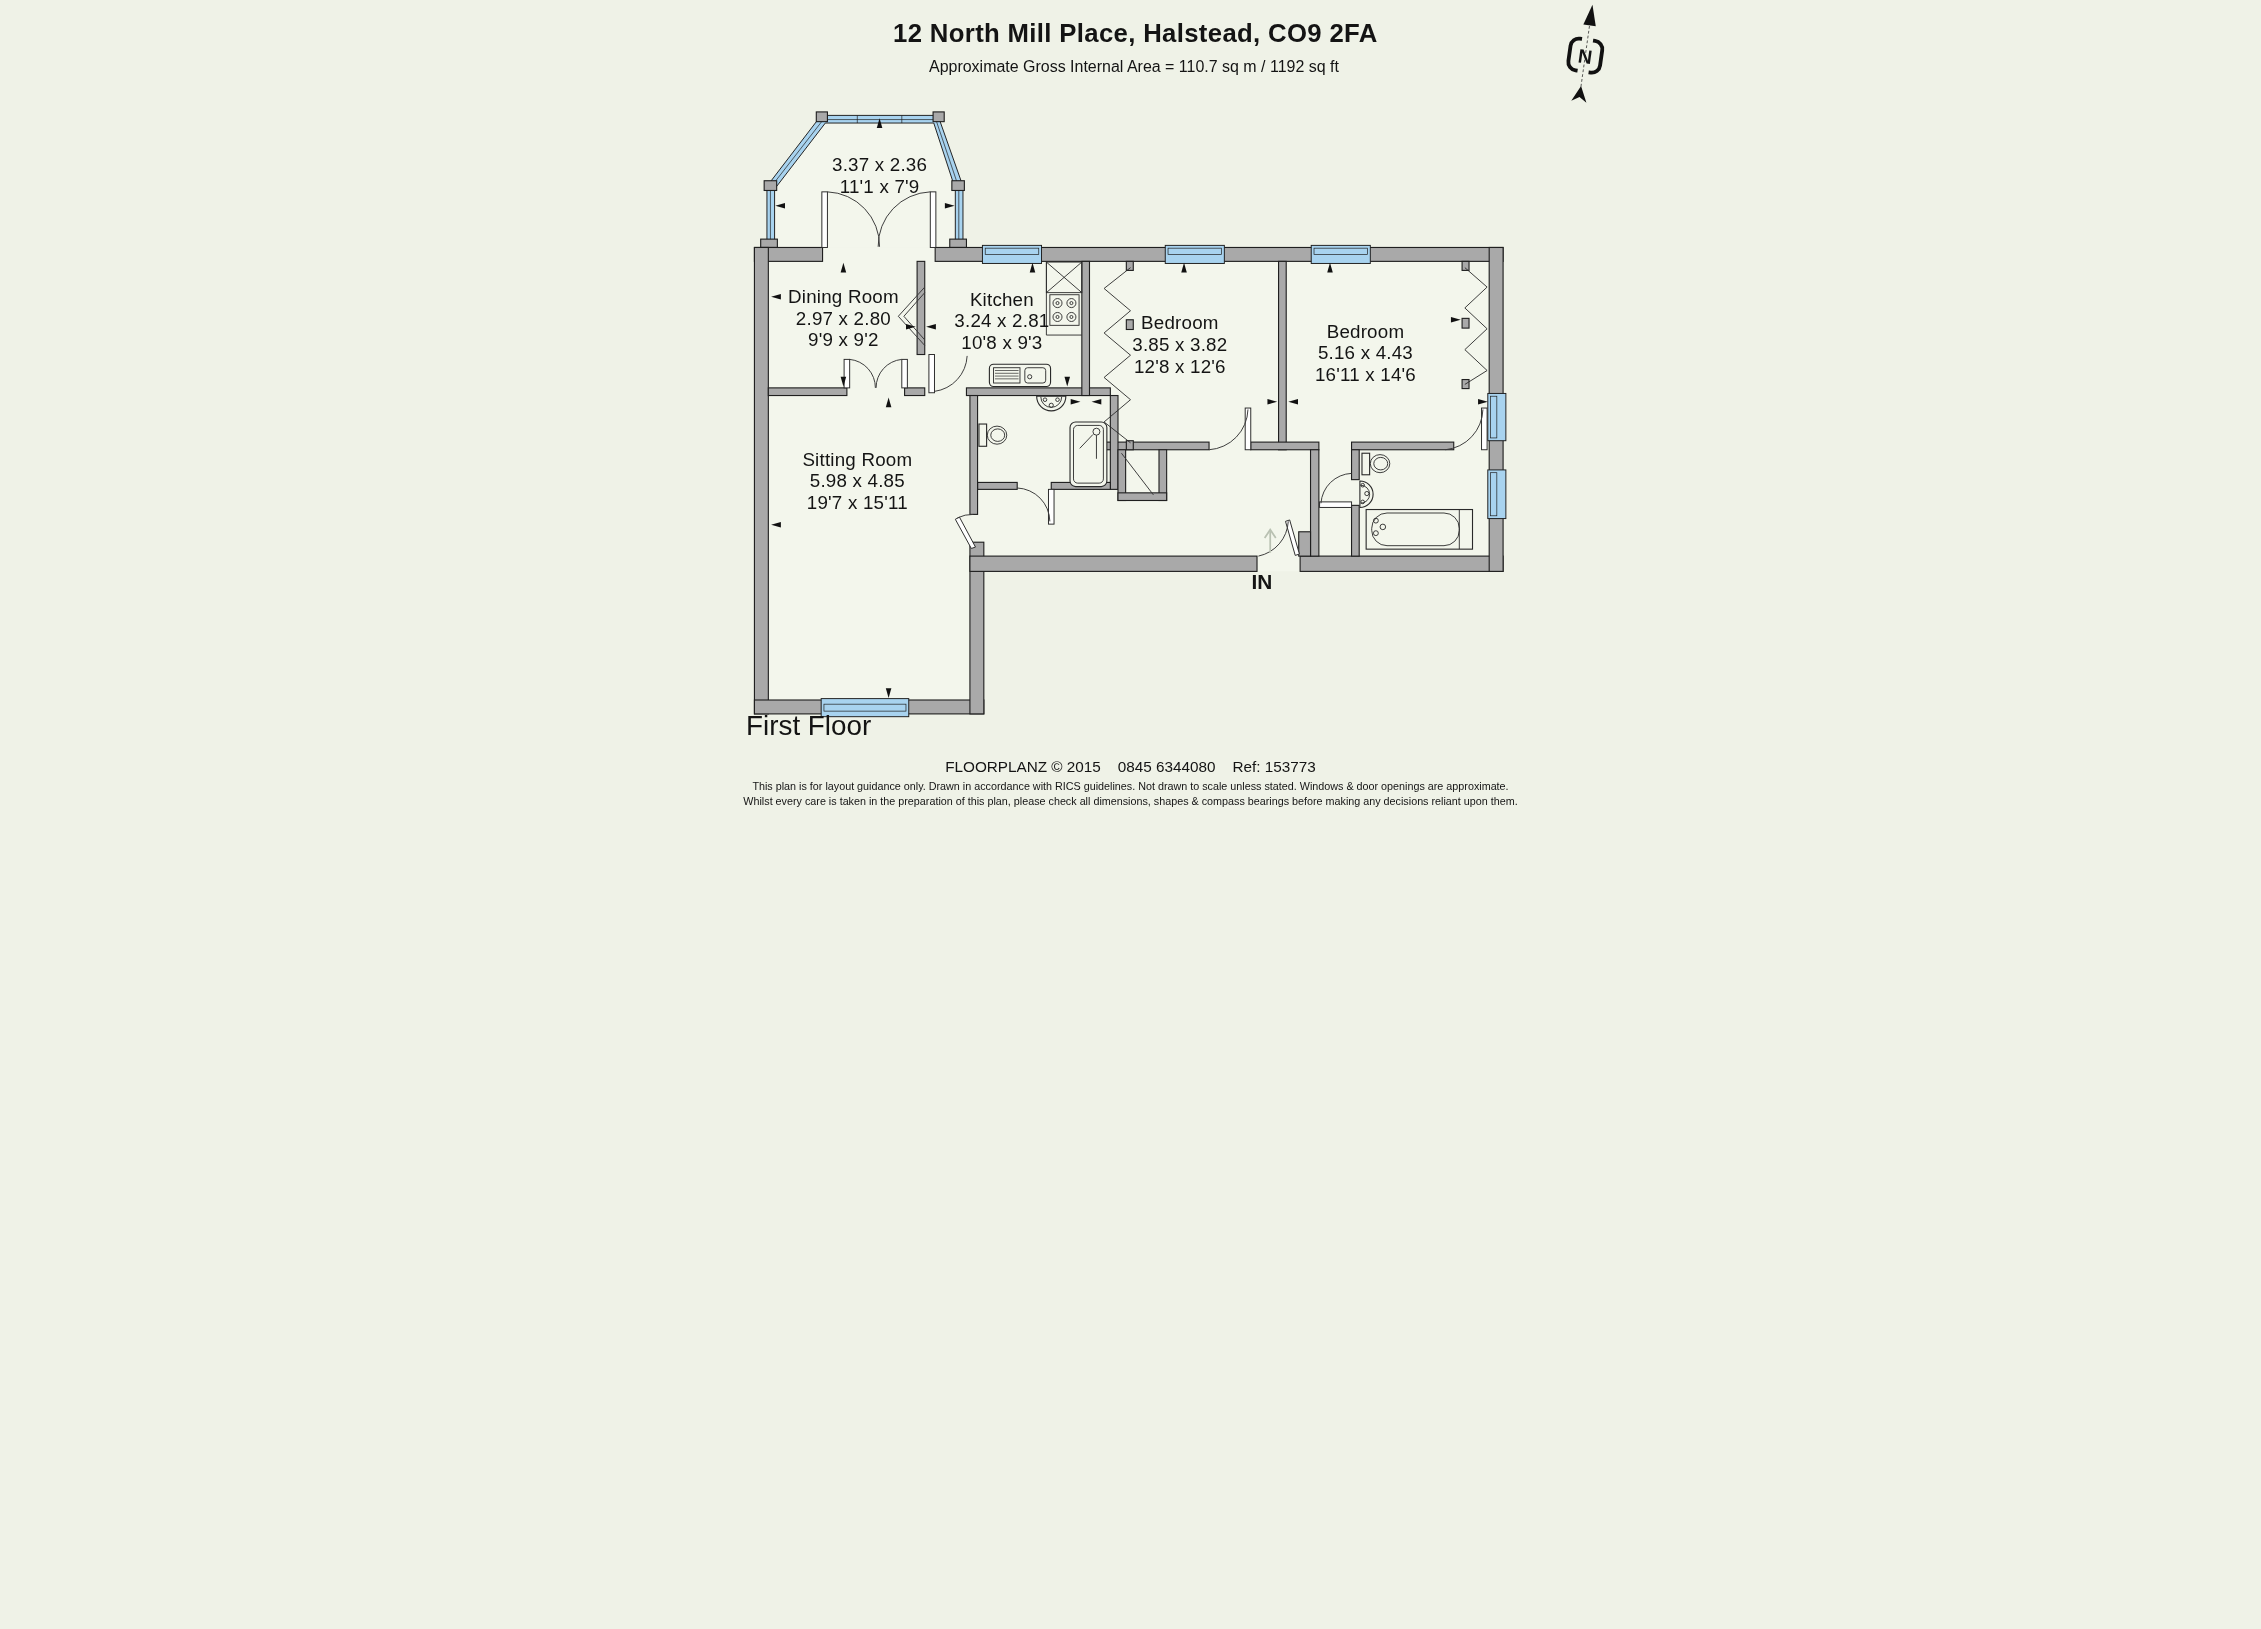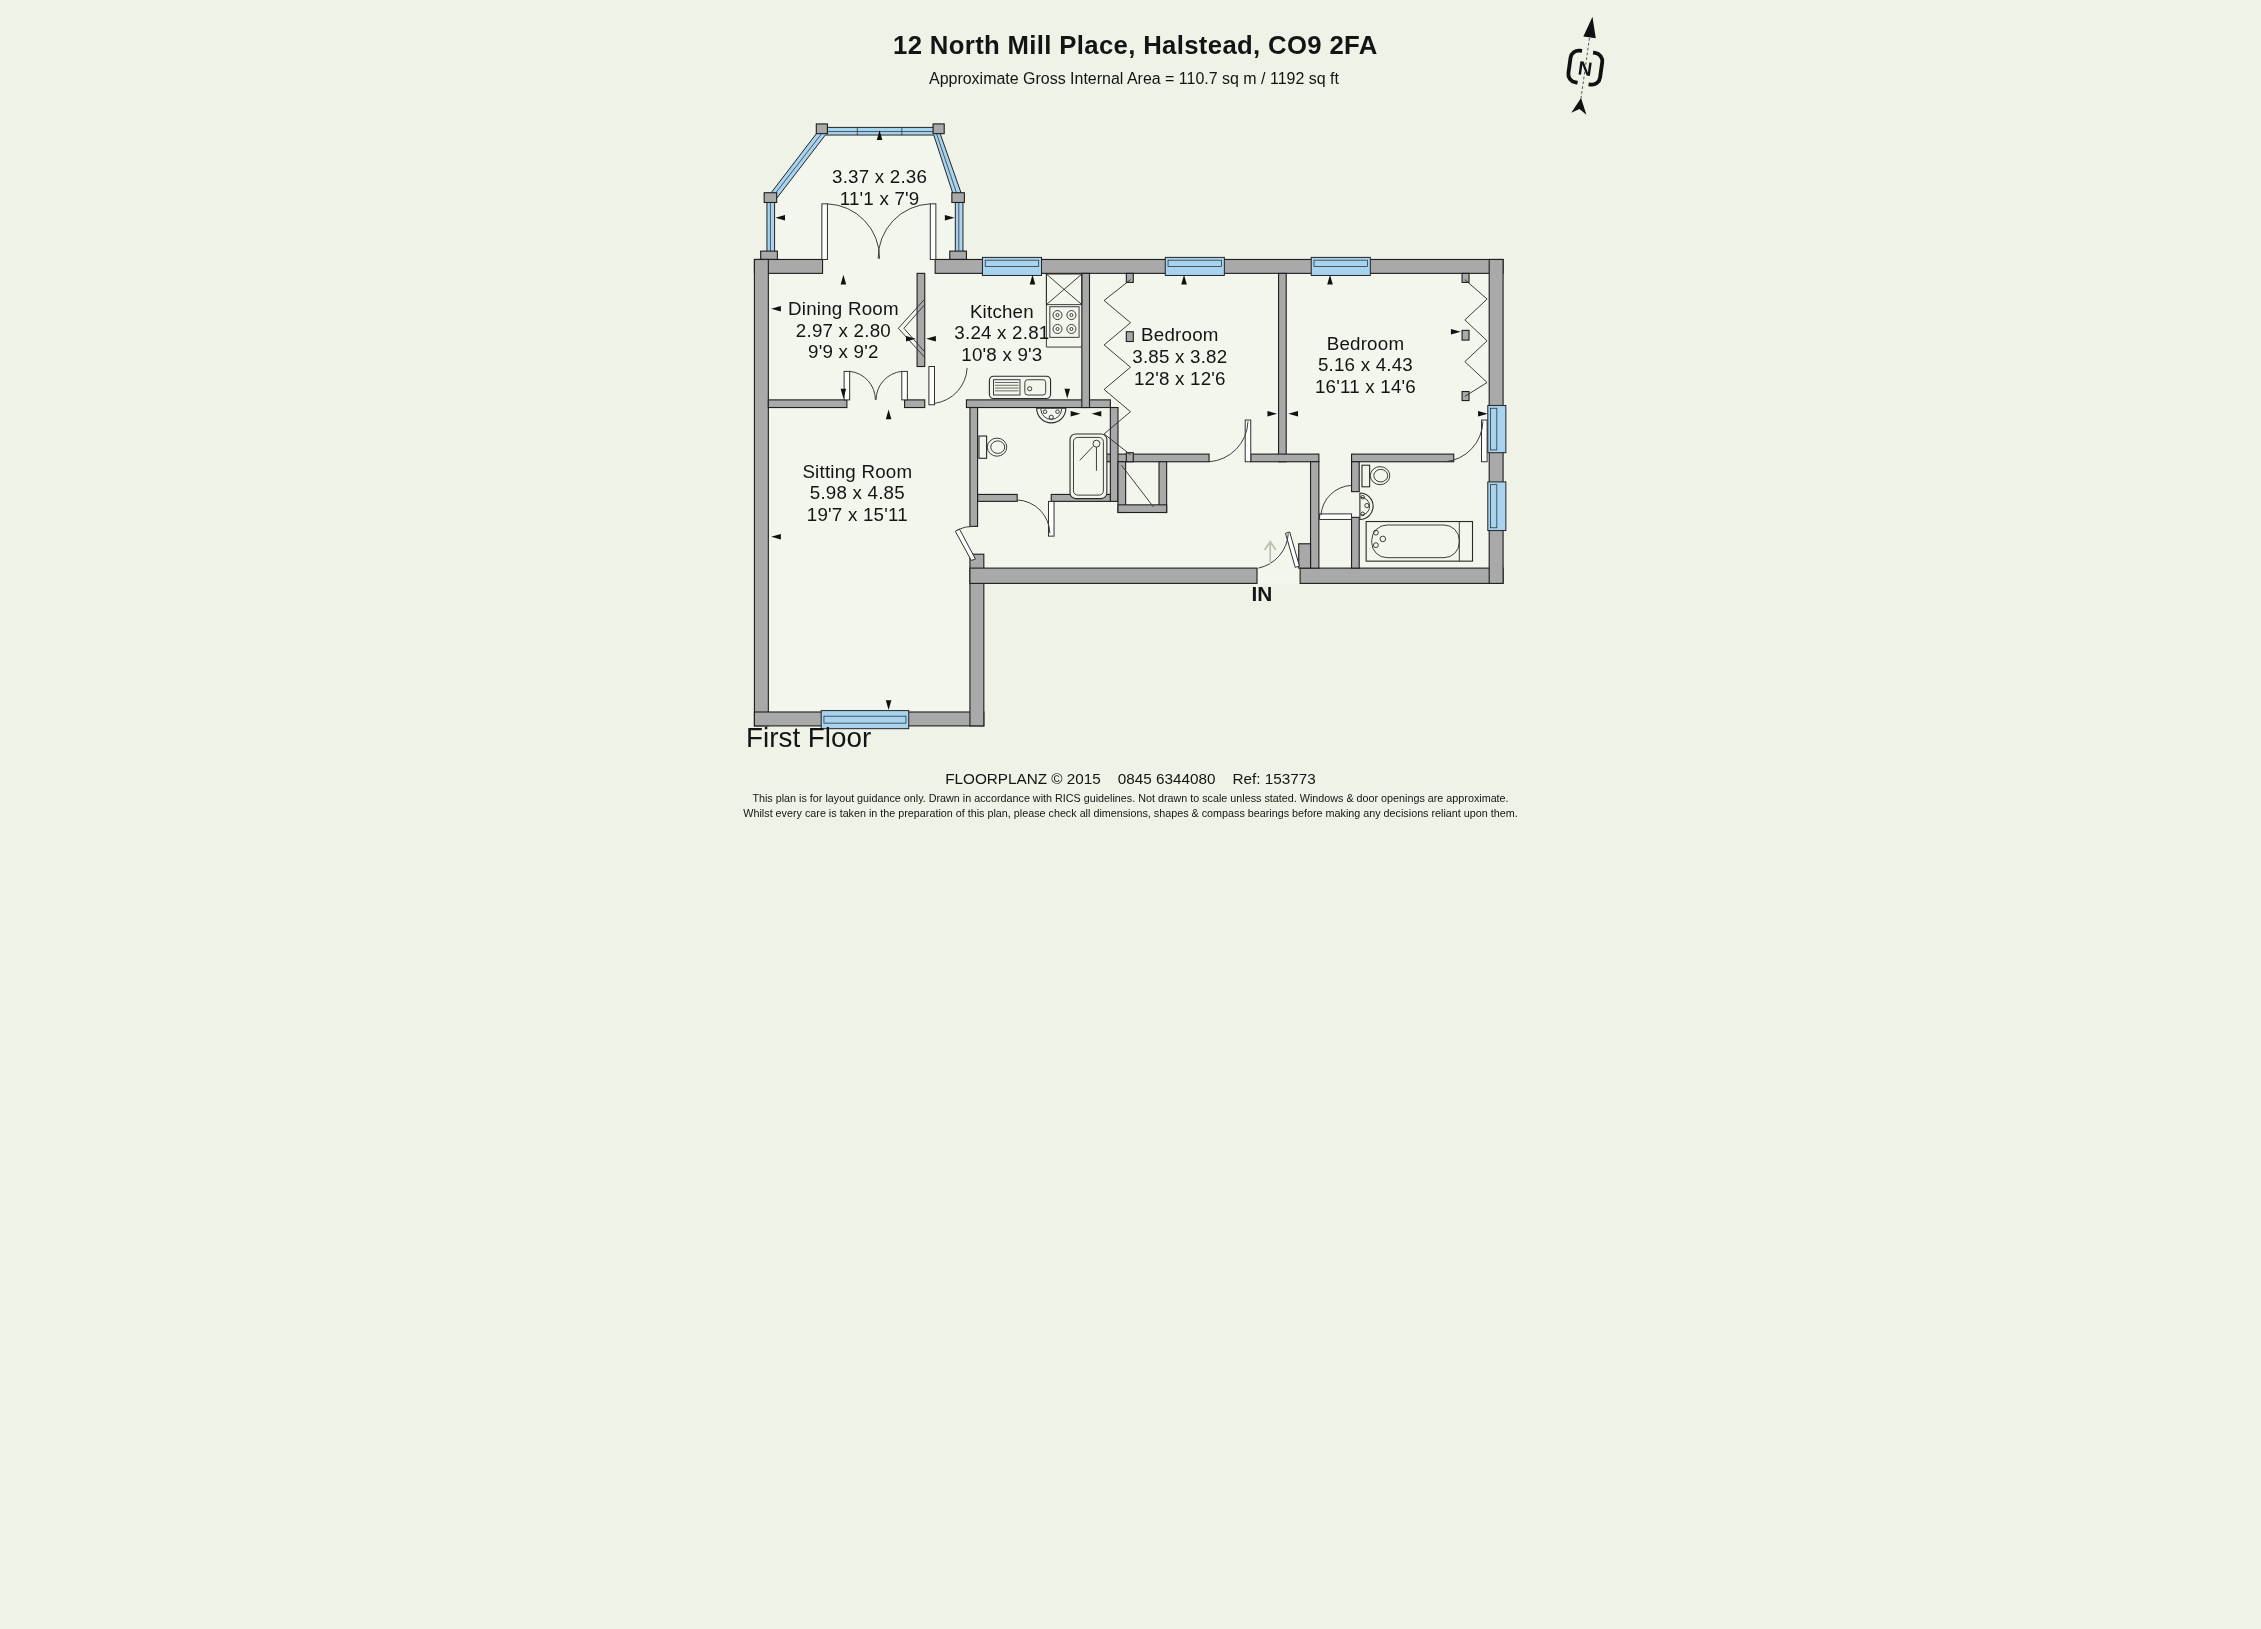--- a/index.html
+++ b/index.html
@@ -1,16 +1,16 @@
 <!DOCTYPE html>
 <html style="font-size:11px"><head>
 <meta charset="utf-8">
 <style>
   html,body{margin:0;padding:0;background:#eff2e7;}
-  .page{position:relative;width:1131px;height:814px;margin:12px auto;background:#eff2e7;
+  .page{position:relative;width:1131px;height:814px;margin:0 auto;background:#eff2e7;
         font-family:"Liberation Sans", sans-serif;}
   svg{position:absolute;left:0;top:0;width:100%;height:100%;}
   text{fill:#141414;}
   .title{font-size:37px;font-weight:600;letter-spacing:.5px;}
   .subtitle{font-size:23px;font-weight:400;}
   .room-name,.room-dim{font-size:27px;font-weight:400;letter-spacing:.3px;}
   .floor-label{font-size:40px;font-weight:500;}
   .in-label{font-size:30px;font-weight:600;}
   .credit{font-size:22px;font-weight:500;}
   .disclaimer{font-size:15.5px;font-weight:400;}

